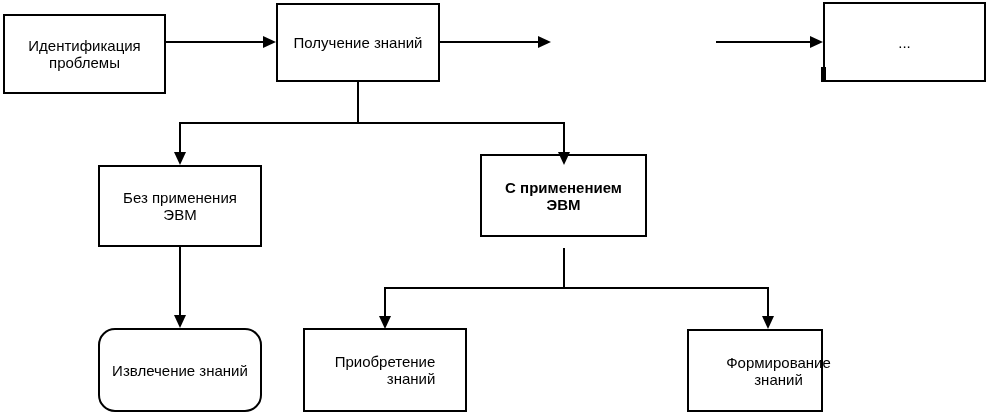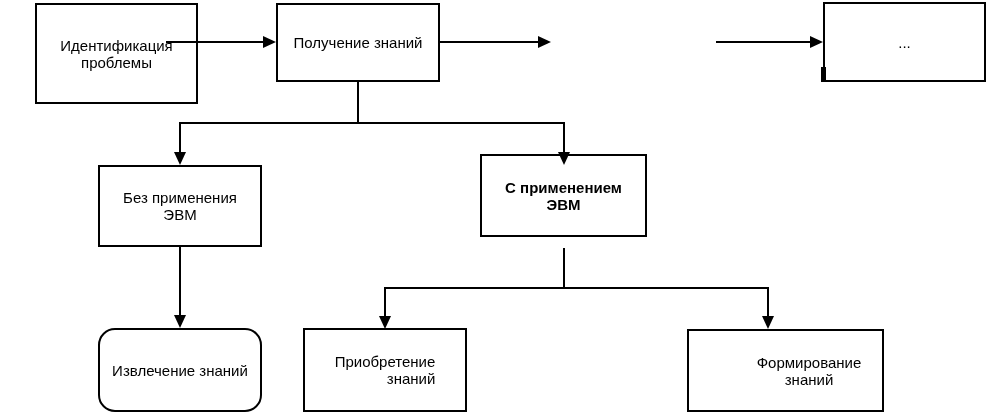--- a/index.html
+++ b/index.html
@@ -42,40 +42,40 @@
     border-left: 6px solid transparent;
     border-right: 6px solid transparent;
     border-top: 13px solid #000000;
   }
 </style>
 </head>
 <body>
 
 <div class="canvas">
 
-  <div class="node" style="left:3px;   top:3px; width:163px; height:101px;margin-left:32px;">Идентификация
+  <div class="node" style="left:3px;   top:14px; width:163px; height:80px;">Идентификация
 проблемы</div>
 
   <div class="node" style="left:276px; top:3px; width:164px; height:79px;">Получение знаний</div>
 
 
   <div class="node" style="left:823px; top:2px; width:163px; height:80px;">...</div>
 
   <div class="node" style="left:98px;  top:165px; width:164px; height:82px;">Без применения
 ЭВМ</div>
 
   <div class="node" style="left:480px; top:154px; width:167px; height:83px;font-weight:bold;">С применением
 ЭВМ</div>
 
   <div class="node" style="left:98px;  top:328px; width:164px; height:84px;border-radius:17px;">Извлечение знаний</div>
 
   <div class="node" style="left:303px; top:328px; width:164px; height:84px;text-align:right;">Приобретение
 знаний</div>
 
-  <div class="node" style="left:687px; top:329px; width:197px; height:83px;padding-left:47px;">Формирование
+  <div class="node" style="left:687px; top:329px; width:136px; height:83px;padding-left:47px;">Формирование
 знаний</div>
 
   <div class="line" style="left:166px; top:41px; width:99px; height:2px;"></div>
   <div class="arrow-right" style="left:263px; top:36px;"></div>
 
   <div class="line" style="left:440px; top:41px; width:100px; height:2px;"></div>
   <div class="arrow-right" style="left:538px; top:36px;"></div>
 
   <div class="line" style="left:716px; top:41px; width:96px; height:2px;"></div>
   <div class="arrow-right" style="left:810px; top:36px;"></div>

